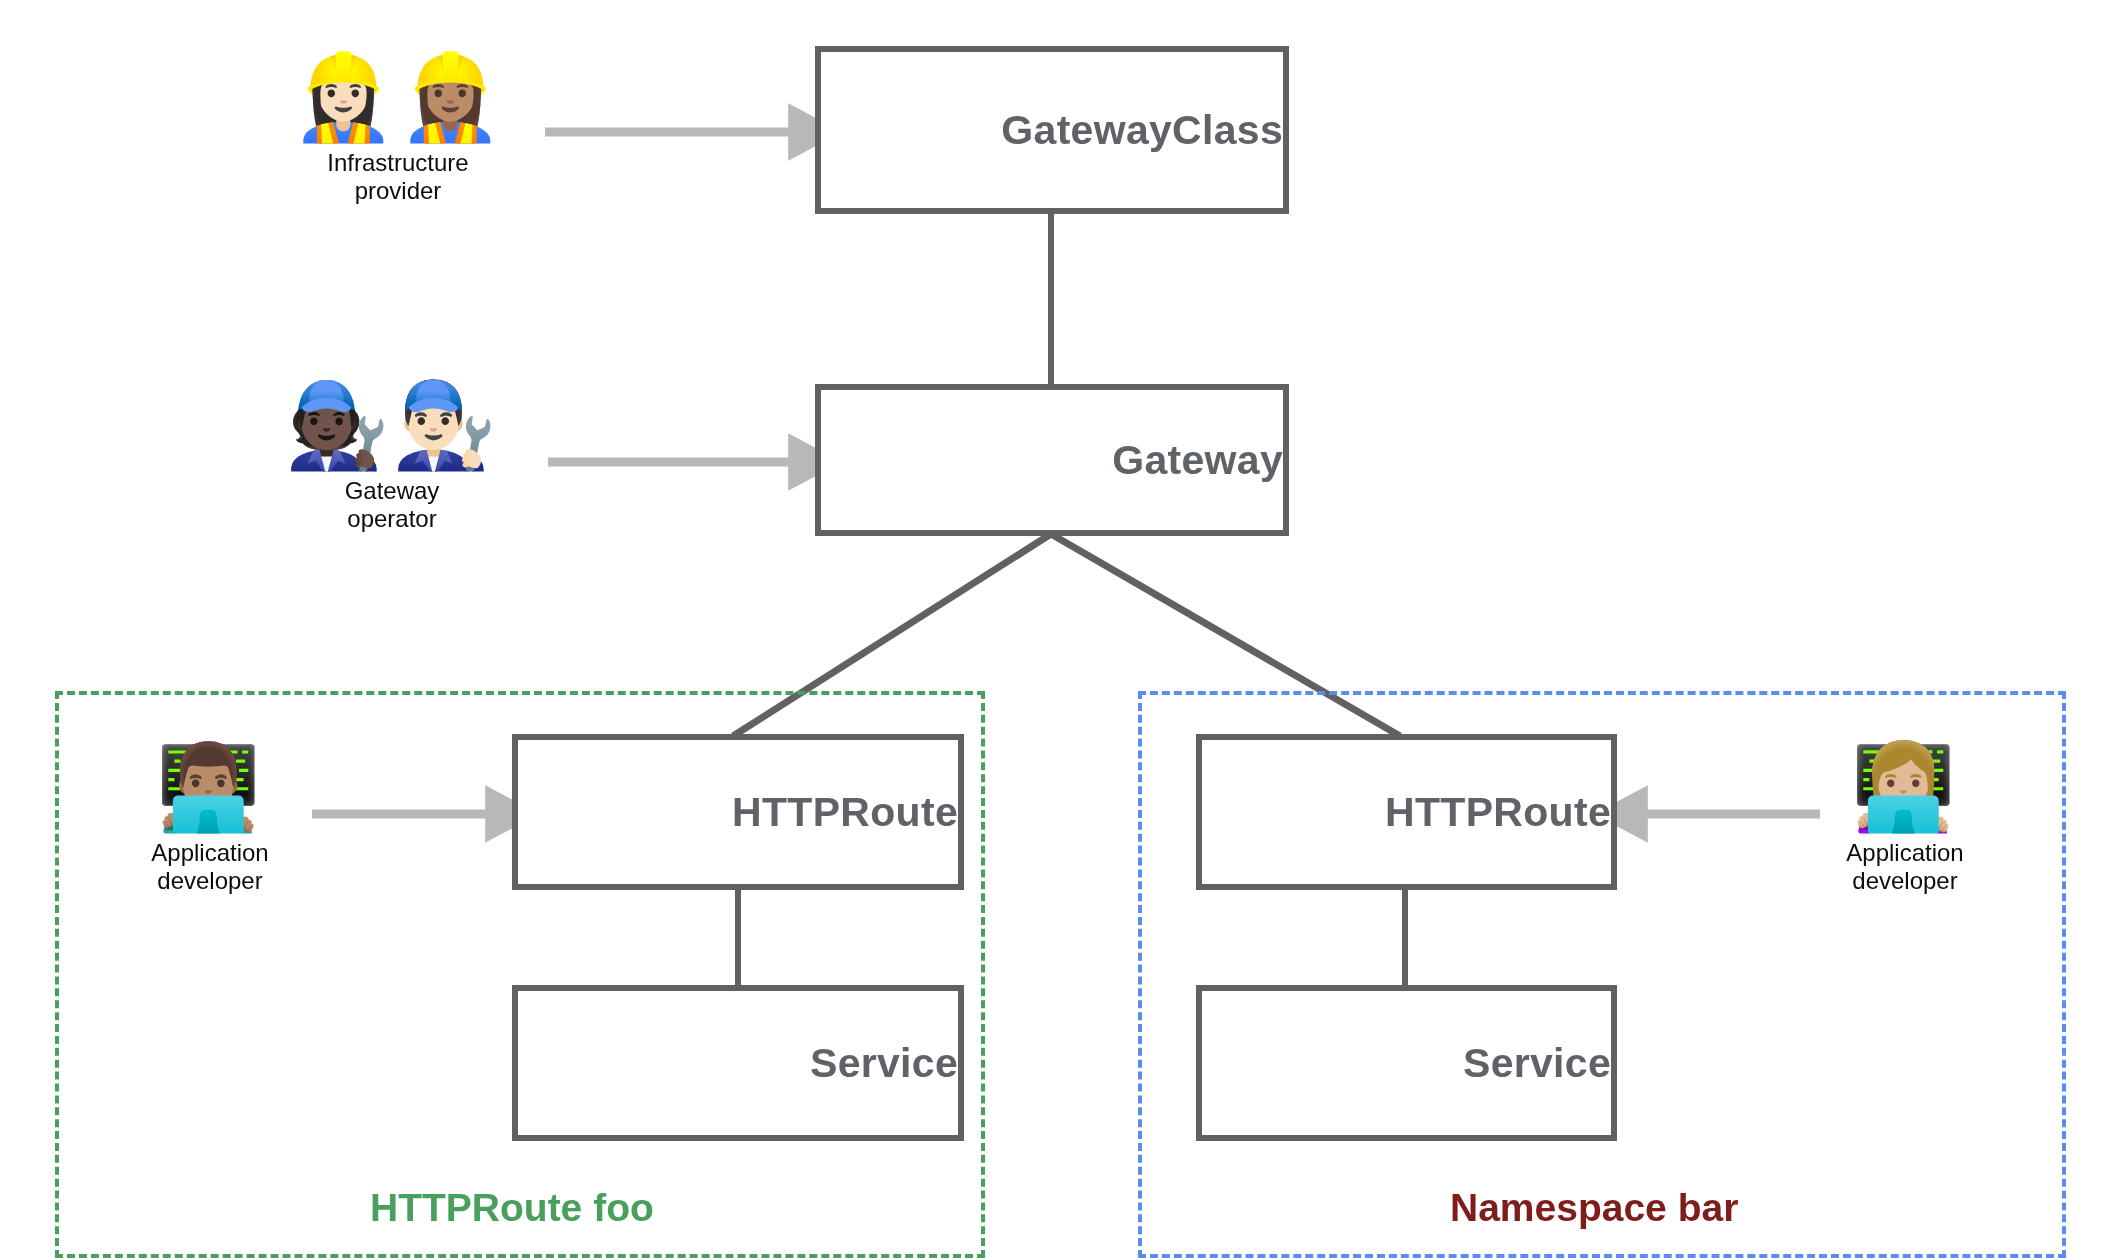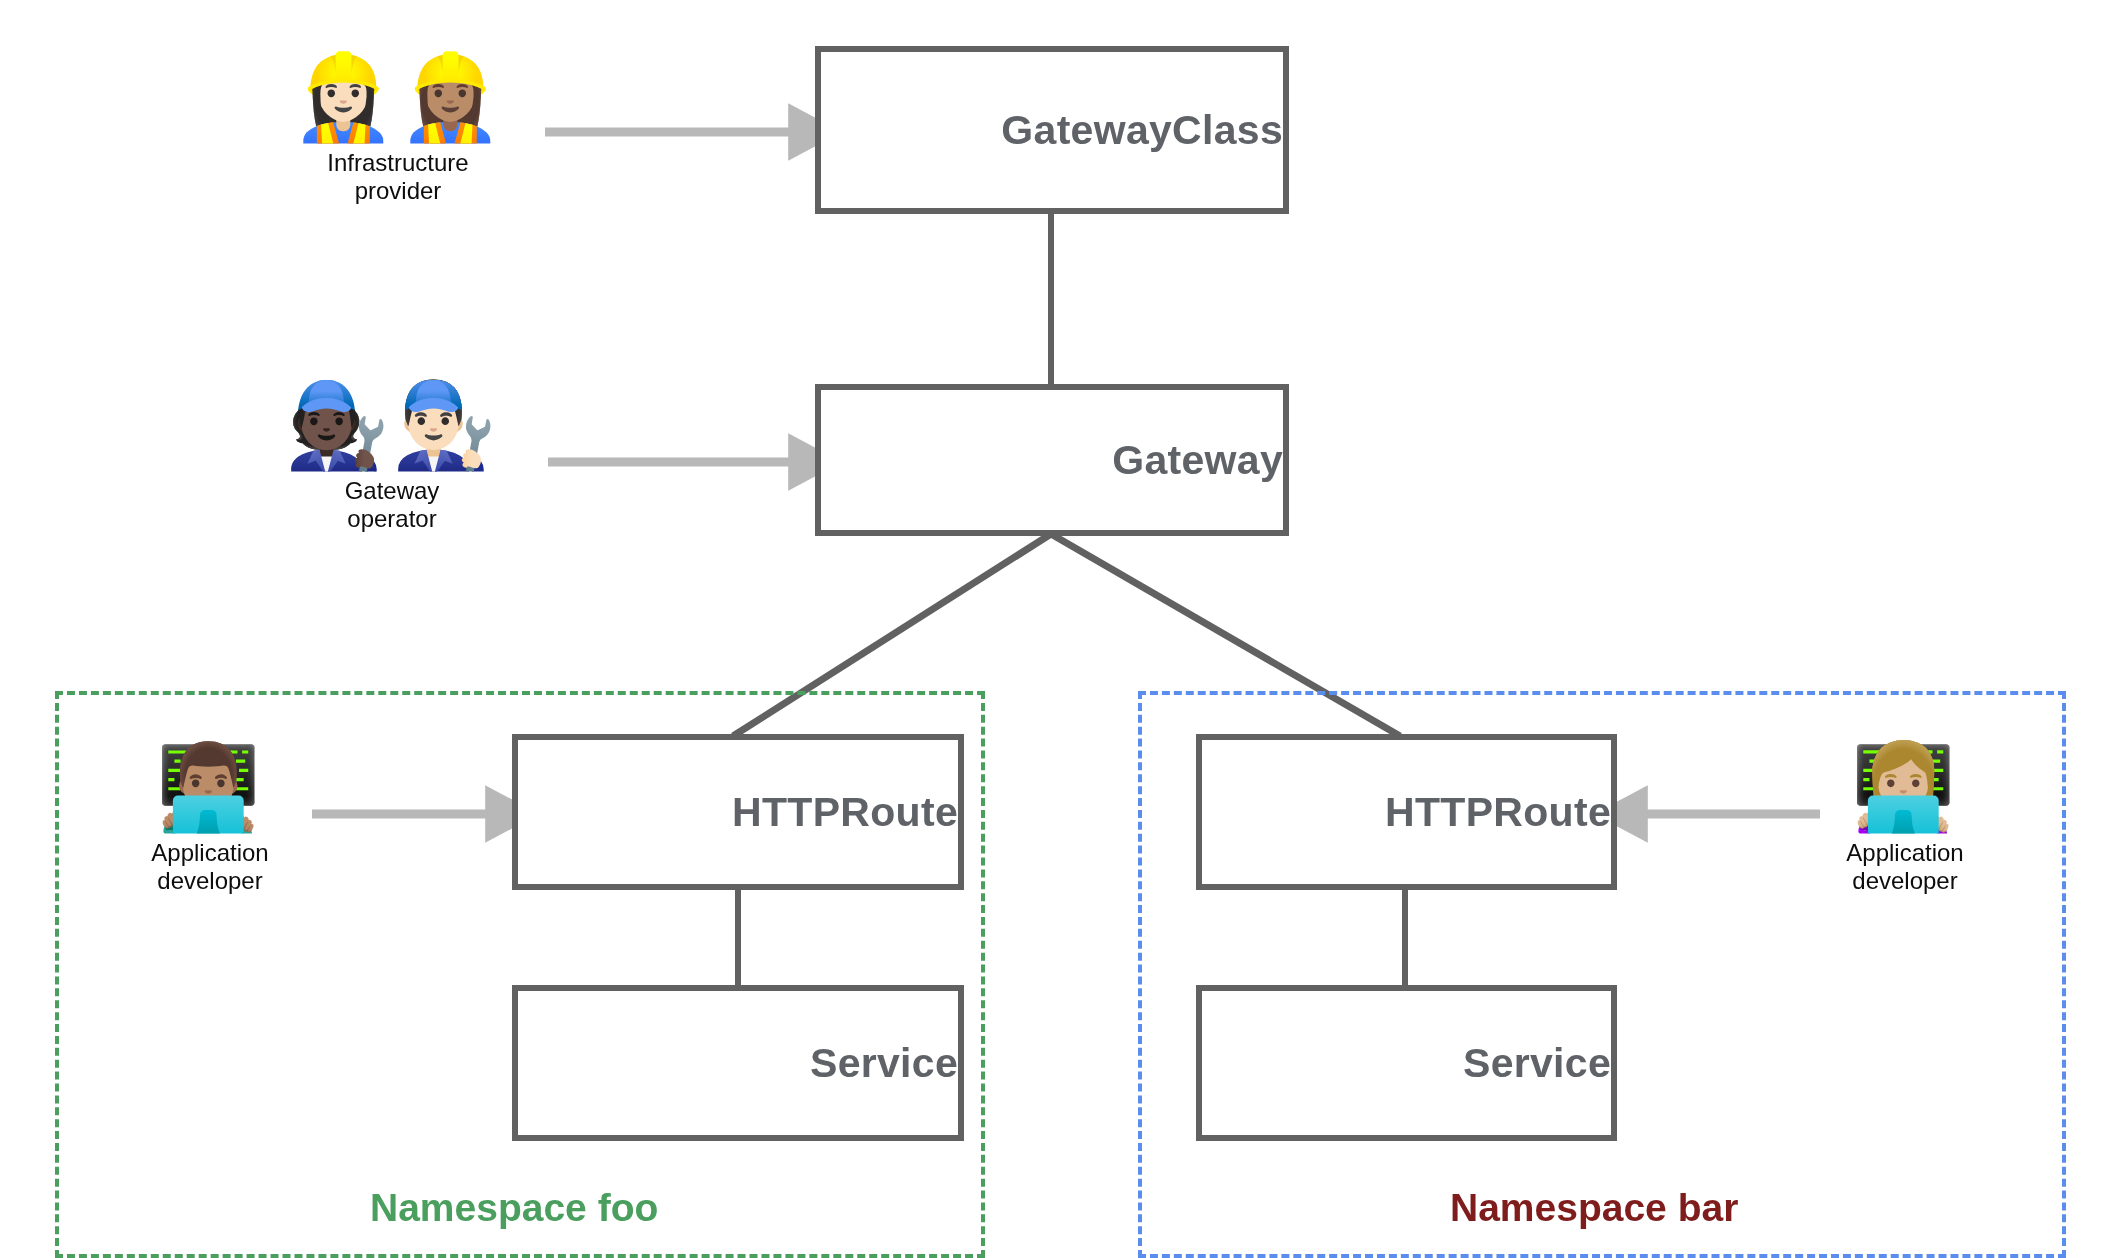--- a/index.html
+++ b/index.html
@@ -112,21 +112,21 @@
     <line x1="545" y1="132" x2="790" y2="132" stroke="#b8b8b8" stroke-width="9" marker-end="url(#arrowR)"></line>
 
     <line x1="548" y1="462" x2="790" y2="462" stroke="#b8b8b8" stroke-width="9" marker-end="url(#arrowR)"></line>
 
     <line x1="312" y1="814" x2="487" y2="814" stroke="#b8b8b8" stroke-width="9" marker-end="url(#arrowR)"></line>
 
     <line x1="1820" y1="814" x2="1646" y2="814" stroke="#b8b8b8" stroke-width="9" marker-end="url(#arrowL)"></line>
   </svg>
 
   <div class="ns-box ns-foo" style="left:55px; top:691px; width:930px; height:567px;"></div>
-  <div class="ns-label ns-label-foo" style="left:370px; top:1186px;">Namespace foo</div>
+  <div class="ns-label ns-label-foo" style="left:370px; top:1186px;">HTTPRoute foo</div>
 
   <div class="ns-box ns-bar" style="left:1138px; top:691px; width:928px; height:567px;"></div>
   <div class="ns-label ns-label-bar" style="left:1450px; top:1186px;">Namespace bar</div>
 
   <div class="res-box" style="left:815px; top:46px; width:474px; height:168px;">
     <span class="res-label">GatewayClass</span>
   </div>
 
   <div class="res-box" style="left:815px; top:384px; width:474px; height:152px;">
     <span class="res-label">Gateway</span>

